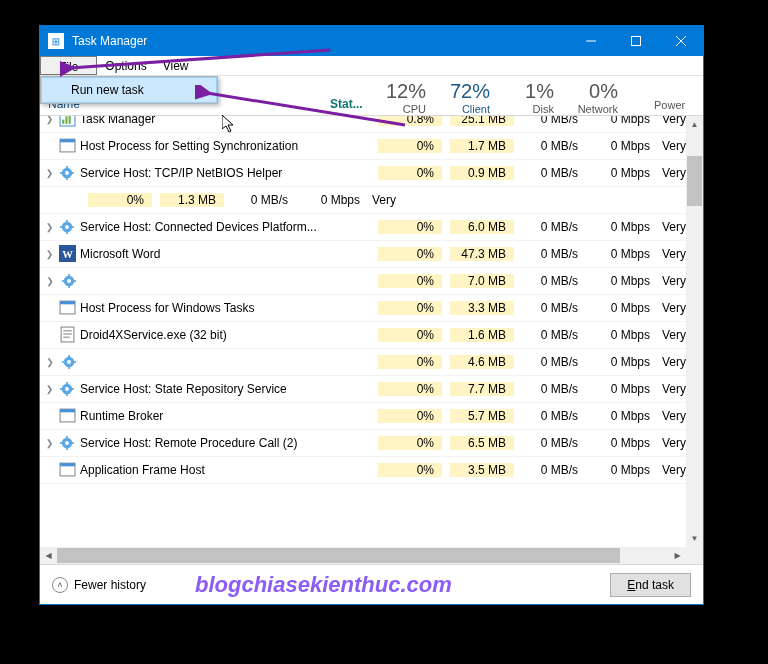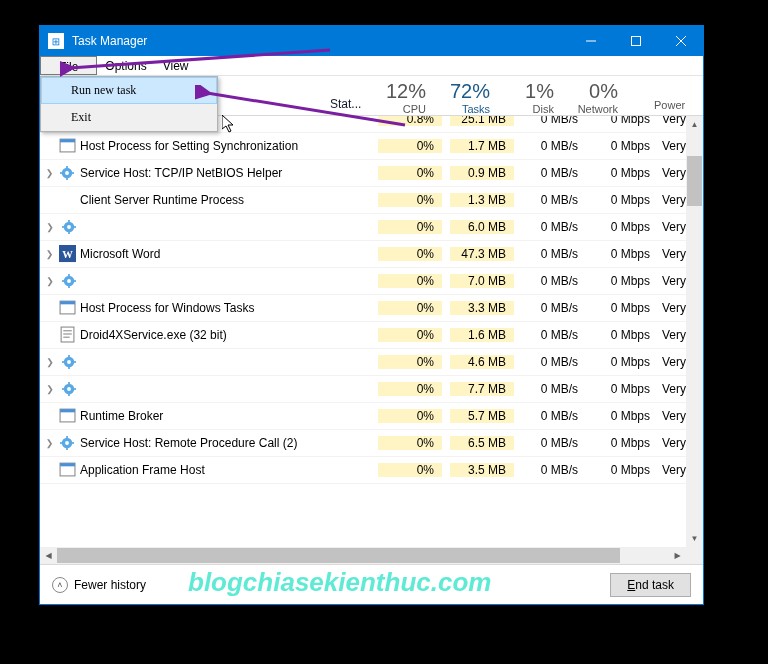--- a/index.html
+++ b/index.html
@@ -73,21 +73,20 @@
   }
   .dropdown {
     position: absolute;
     left: 0;
     top: 20px;
     width: 178px;
     background: #f0f0f0;
     border: 1px solid #b2b2b2;
     box-shadow: 2px 2px 4px rgba(0,0,0,0.25);
     z-index: 10;
-    font-family: Liberation Serif, serif;
   }
   .dropdown-item {
     padding: 6px 12px 6px 30px;
     font-size: 12px;
     cursor: pointer;
   }
   .dropdown-item.highlight {
     background: #cce8ff;
     border: 1px solid #99d1ff;
     padding: 5px 11px 5px 29px;
@@ -112,21 +111,21 @@
     display: flex;
     height: 40px;
     align-items: flex-end;
     border-bottom: 1px solid #d9d9d9;
     font-size: 12px;
     flex-shrink: 0;
     background: #fff;
     position: relative;
   }
   .col-name { width: 290px; padding: 0 0 4px 8px; color: #1a5a8a; }
-  .col-status { width: 40px; text-align: left; padding-bottom: 4px; color: #0f172a; }
+  .col-status { width: 40px; text-align: left; padding-bottom: 4px; color: #0f766e; font-weight: bold; }
   .col { width: 64px; text-align: right; padding-right: 8px; }
   .col .pct { font-size: 20px; color: #555; }
   .col .lbl { font-size: 11px; color: #555; }
   .col.sort .pct, .col.sort .lbl { color: #1a5a8a; }
   .col-power { width: 40px; text-align: left; padding: 0 0 4px 4px; color: #555; font-size: 11px; margin-left: 24px;}
   .sort-arrow { font-size: 8px; color: #555; position: absolute; top: 0;}
   .process-list {
     flex: 1;
     overflow: hidden;
     position: relative;
@@ -186,25 +185,25 @@
     margin-left:auto;
     padding: 4px 16px;
     border: 1px solid #adadad;
     background: #e1e1e1;
     font-size: 12px;
     cursor: pointer;
   }
   .end-btn u { text-decoration: underline;}
   .watermark {
     position: absolute;
-    left: 188px; bottom: 66px;
-    font-size: 26px;
+    left: 195px; bottom: 66px;
+    font-size: 22px;
     font-weight: bold;
     font-style: italic;
-    color: #5eead4;
+    color: #8b5cf6;
     text-shadow:
       -1px -1px 0 #fff, 1px -1px 0 #fff, -1px 1px 0 #fff, 1px 1px 0 #fff,
       -2px -2px 0 #fff, 2px -2px 0 #fff, -2px 2px 0 #fff, 2px 2px 0 #fff;
     z-index: 20;
     pointer-events: none;
   }
   .arrow-annot {
     position:absolute;
     z-index: 25;
     pointer-events:none;
@@ -245,36 +244,35 @@
 
   <div class="menubar">
     <div class="menu-item menu-file">
         <span>File</span>
       </div>
     <div class="menu-item">Options</div>
     <div class="menu-item">View</div>
 
     <div class="dropdown">
       <div class="dropdown-item highlight">Run new task</div>
-      <div class="dropdown-item">Exit</div>
     </div>
   </div>
 
 
   <div class="headers">
     <div class="col-name">Name</div>
     <div class="col-status">Stat...</div>
     <div class="col">
       <div class="pct">12%</div>
       <div class="lbl">CPU</div>
     </div>
     <div class="col sort" style="position:relative;">
       <span class="sort-arrow" style="right:36px;">⌄</span>
       <div class="pct">72%</div>
-      <div class="lbl">Tasks</div>
+      <div class="lbl">Client</div>
     </div>
     <div class="col">
       <div class="pct">1%</div>
       <div class="lbl">Disk</div>
     </div>
     <div class="col">
       <div class="pct">0%</div>
       <div class="lbl">Network</div>
     </div>
     <div class="col-power">Power</div>
@@ -338,27 +336,20 @@
             <span class="pname">Service Host: TCP/IP NetBIOS Helper</span>
           </div>
           <div class="cell-status"></div>
           <div class="cell cell-cpu">0%</div>
           <div class="cell cell-mem">0.9 MB</div>
           <div class="cell">0 MB/s</div>
           <div class="cell">0 Mbps</div>
           <div class="cell-power">Very</div>
         </div>
         <div class="row">
-          <div class="pname-wrap">
-            <span class="expand"></span>
-            <span class="picon blank">
-              <svg viewBox="0 0 16 16"></svg>
-            </span>
-            <span class="pname">Client Server Runtime Process</span>
-          </div>
           <div class="cell-status"></div>
           <div class="cell cell-cpu">0%</div>
           <div class="cell cell-mem">1.3 MB</div>
           <div class="cell">0 MB/s</div>
           <div class="cell">0 Mbps</div>
           <div class="cell-power">Very</div>
         </div>
         <div class="row">
           <div class="pname-wrap">
             <span class="expand">❯</span>
@@ -367,20 +358,21 @@
                 <circle cx="8" cy="8" r="6" fill="#5aa9e6"></circle>
                 <circle cx="8" cy="8" r="2.2" fill="#fff"></circle>
                 <g fill="#5aa9e6">
                   <rect x="7" y="0" width="2" height="3"></rect>
                   <rect x="7" y="13" width="2" height="3"></rect>
                   <rect x="0" y="7" width="3" height="2"></rect>
                   <rect x="13" y="7" width="3" height="2"></rect>
                 </g>
               </svg>
             </span>
+            <span class="pname">Service Host: Connected Devices Platform...</span>
           </div>
           <div class="cell-status"></div>
           <div class="cell cell-cpu">0%</div>
           <div class="cell cell-mem">6.0 MB</div>
           <div class="cell">0 MB/s</div>
           <div class="cell">0 Mbps</div>
           <div class="cell-power">Very</div>
         </div>
         <div class="row">
           <div class="pname-wrap">
@@ -492,20 +484,21 @@
                 <circle cx="8" cy="8" r="6" fill="#5aa9e6"></circle>
                 <circle cx="8" cy="8" r="2.2" fill="#fff"></circle>
                 <g fill="#5aa9e6">
                   <rect x="7" y="0" width="2" height="3"></rect>
                   <rect x="7" y="13" width="2" height="3"></rect>
                   <rect x="0" y="7" width="3" height="2"></rect>
                   <rect x="13" y="7" width="3" height="2"></rect>
                 </g>
               </svg>
             </span>
+            <span class="pname">Service Host: State Repository Service</span>
           </div>
           <div class="cell-status"></div>
           <div class="cell cell-cpu">0%</div>
           <div class="cell cell-mem">7.7 MB</div>
           <div class="cell">0 MB/s</div>
           <div class="cell">0 Mbps</div>
           <div class="cell-power">Very</div>
         </div>
         <div class="row">
           <div class="pname-wrap">

